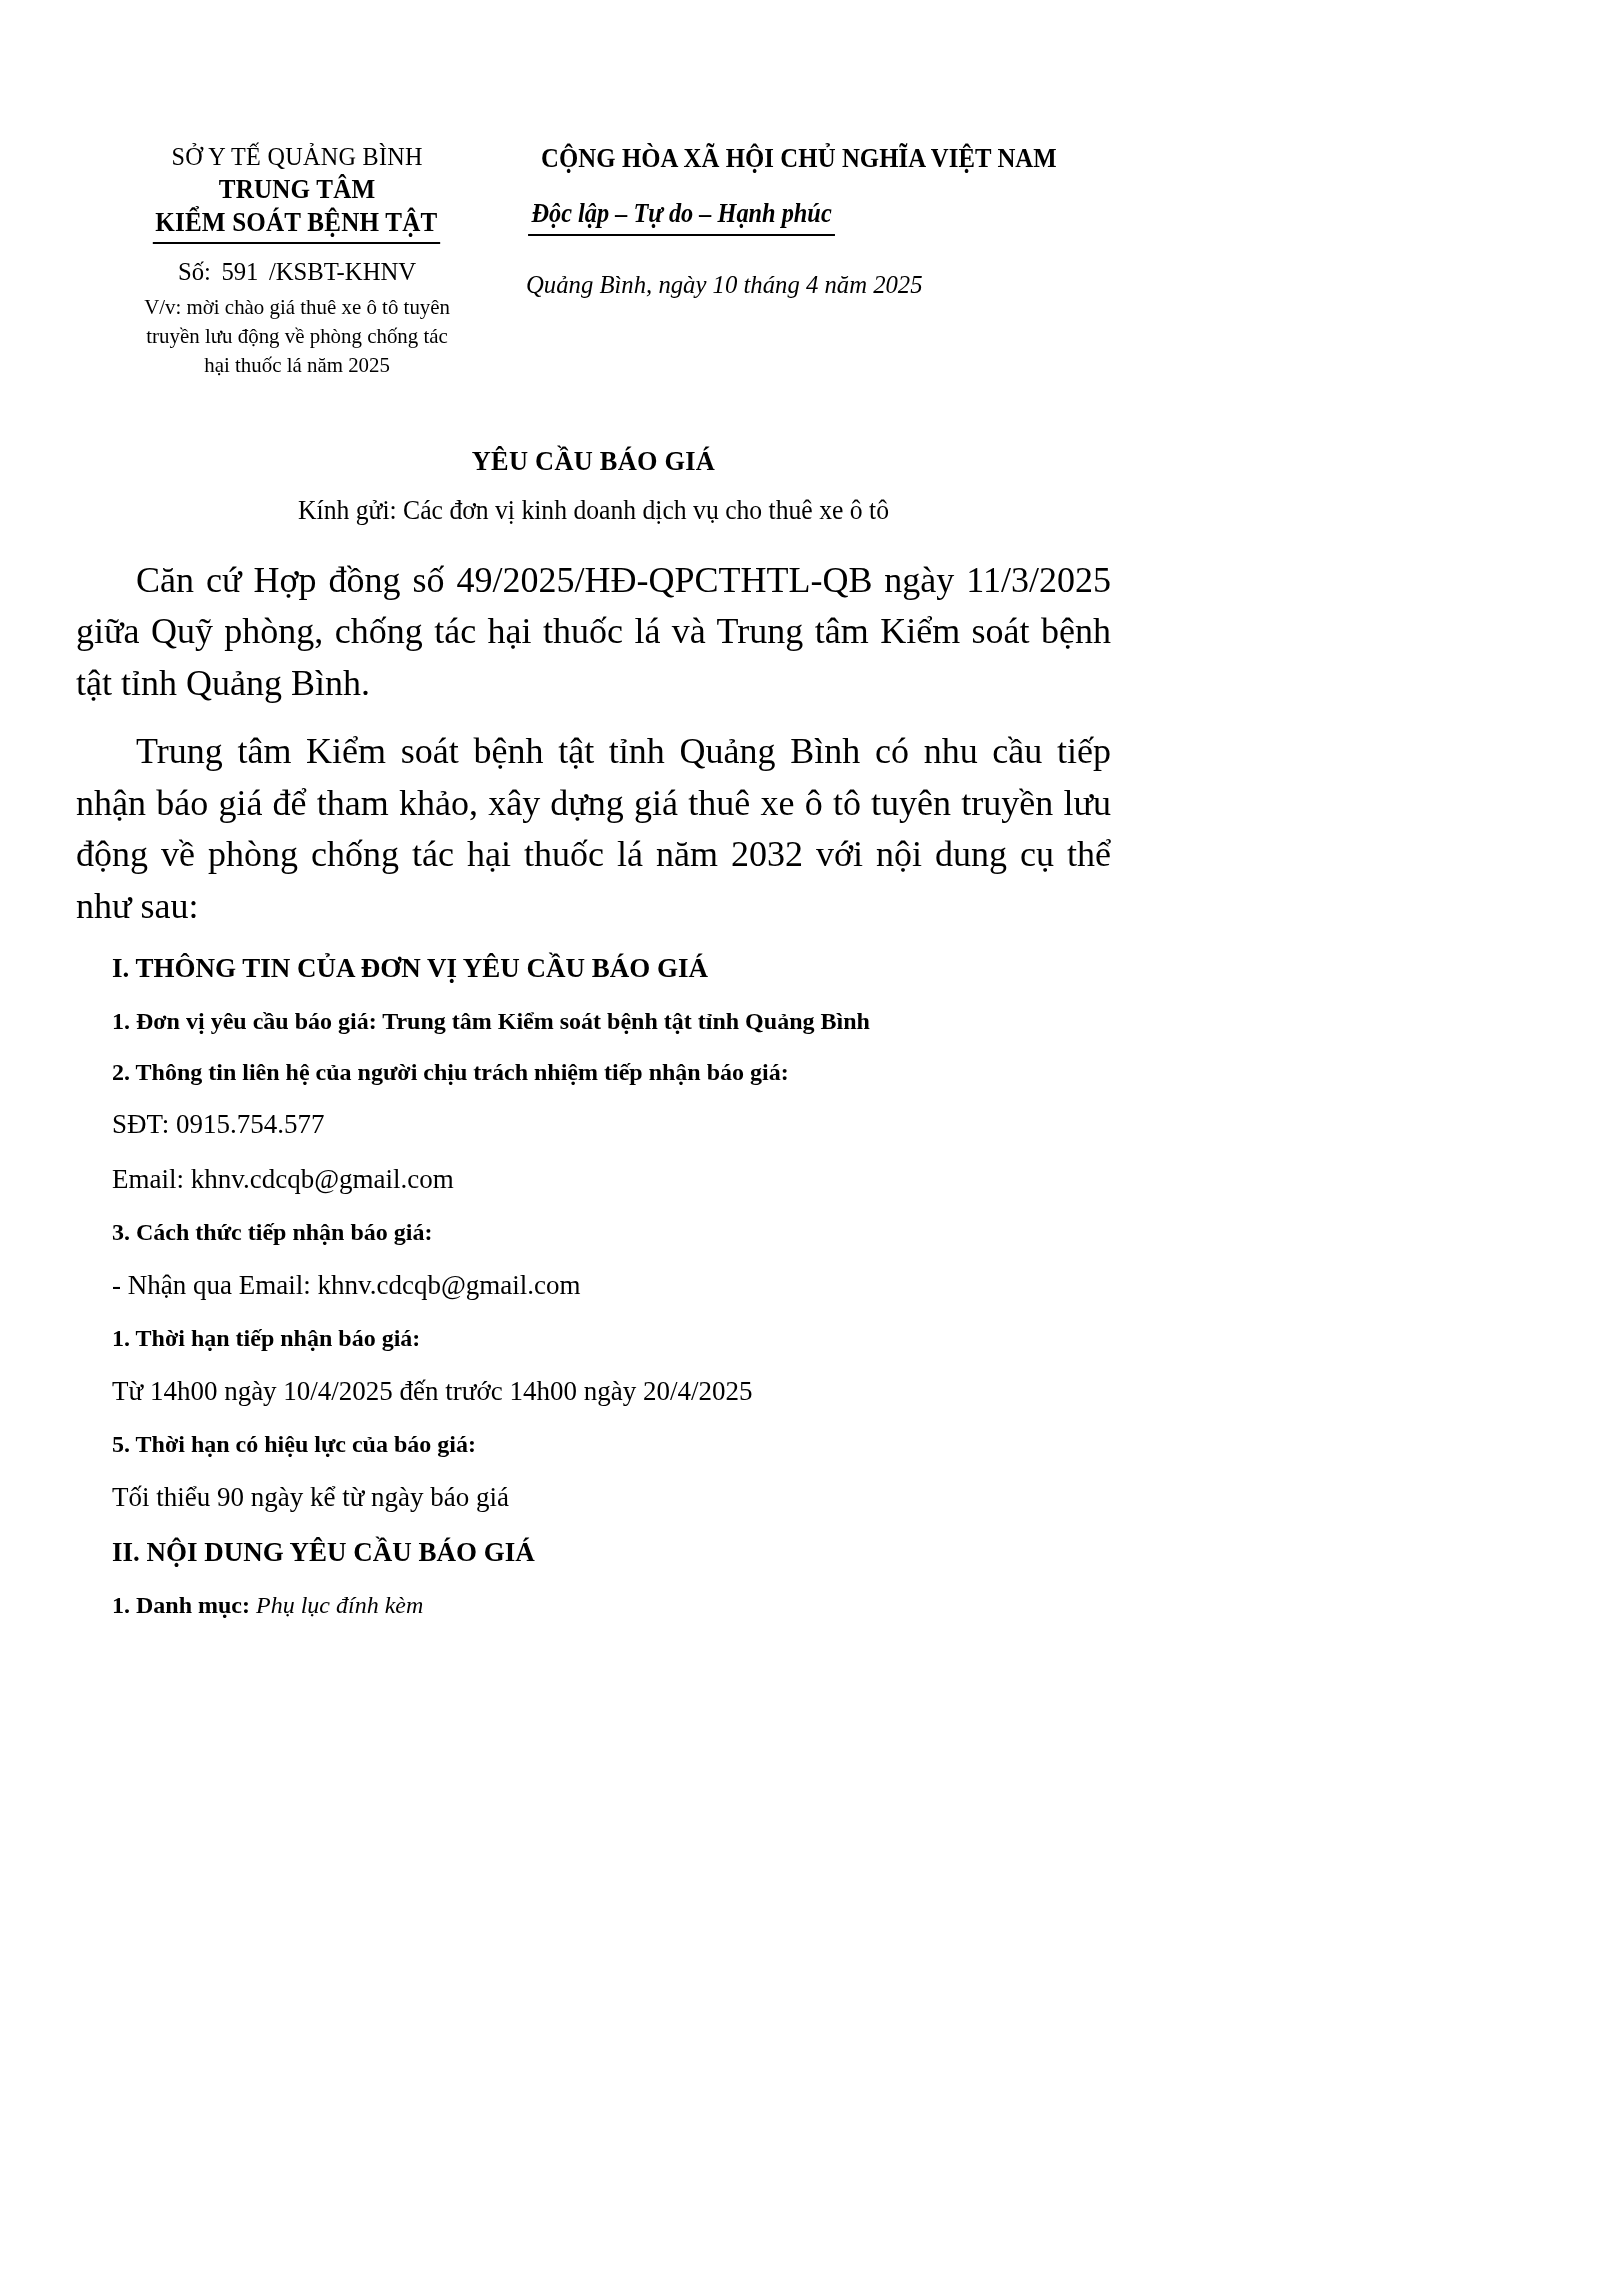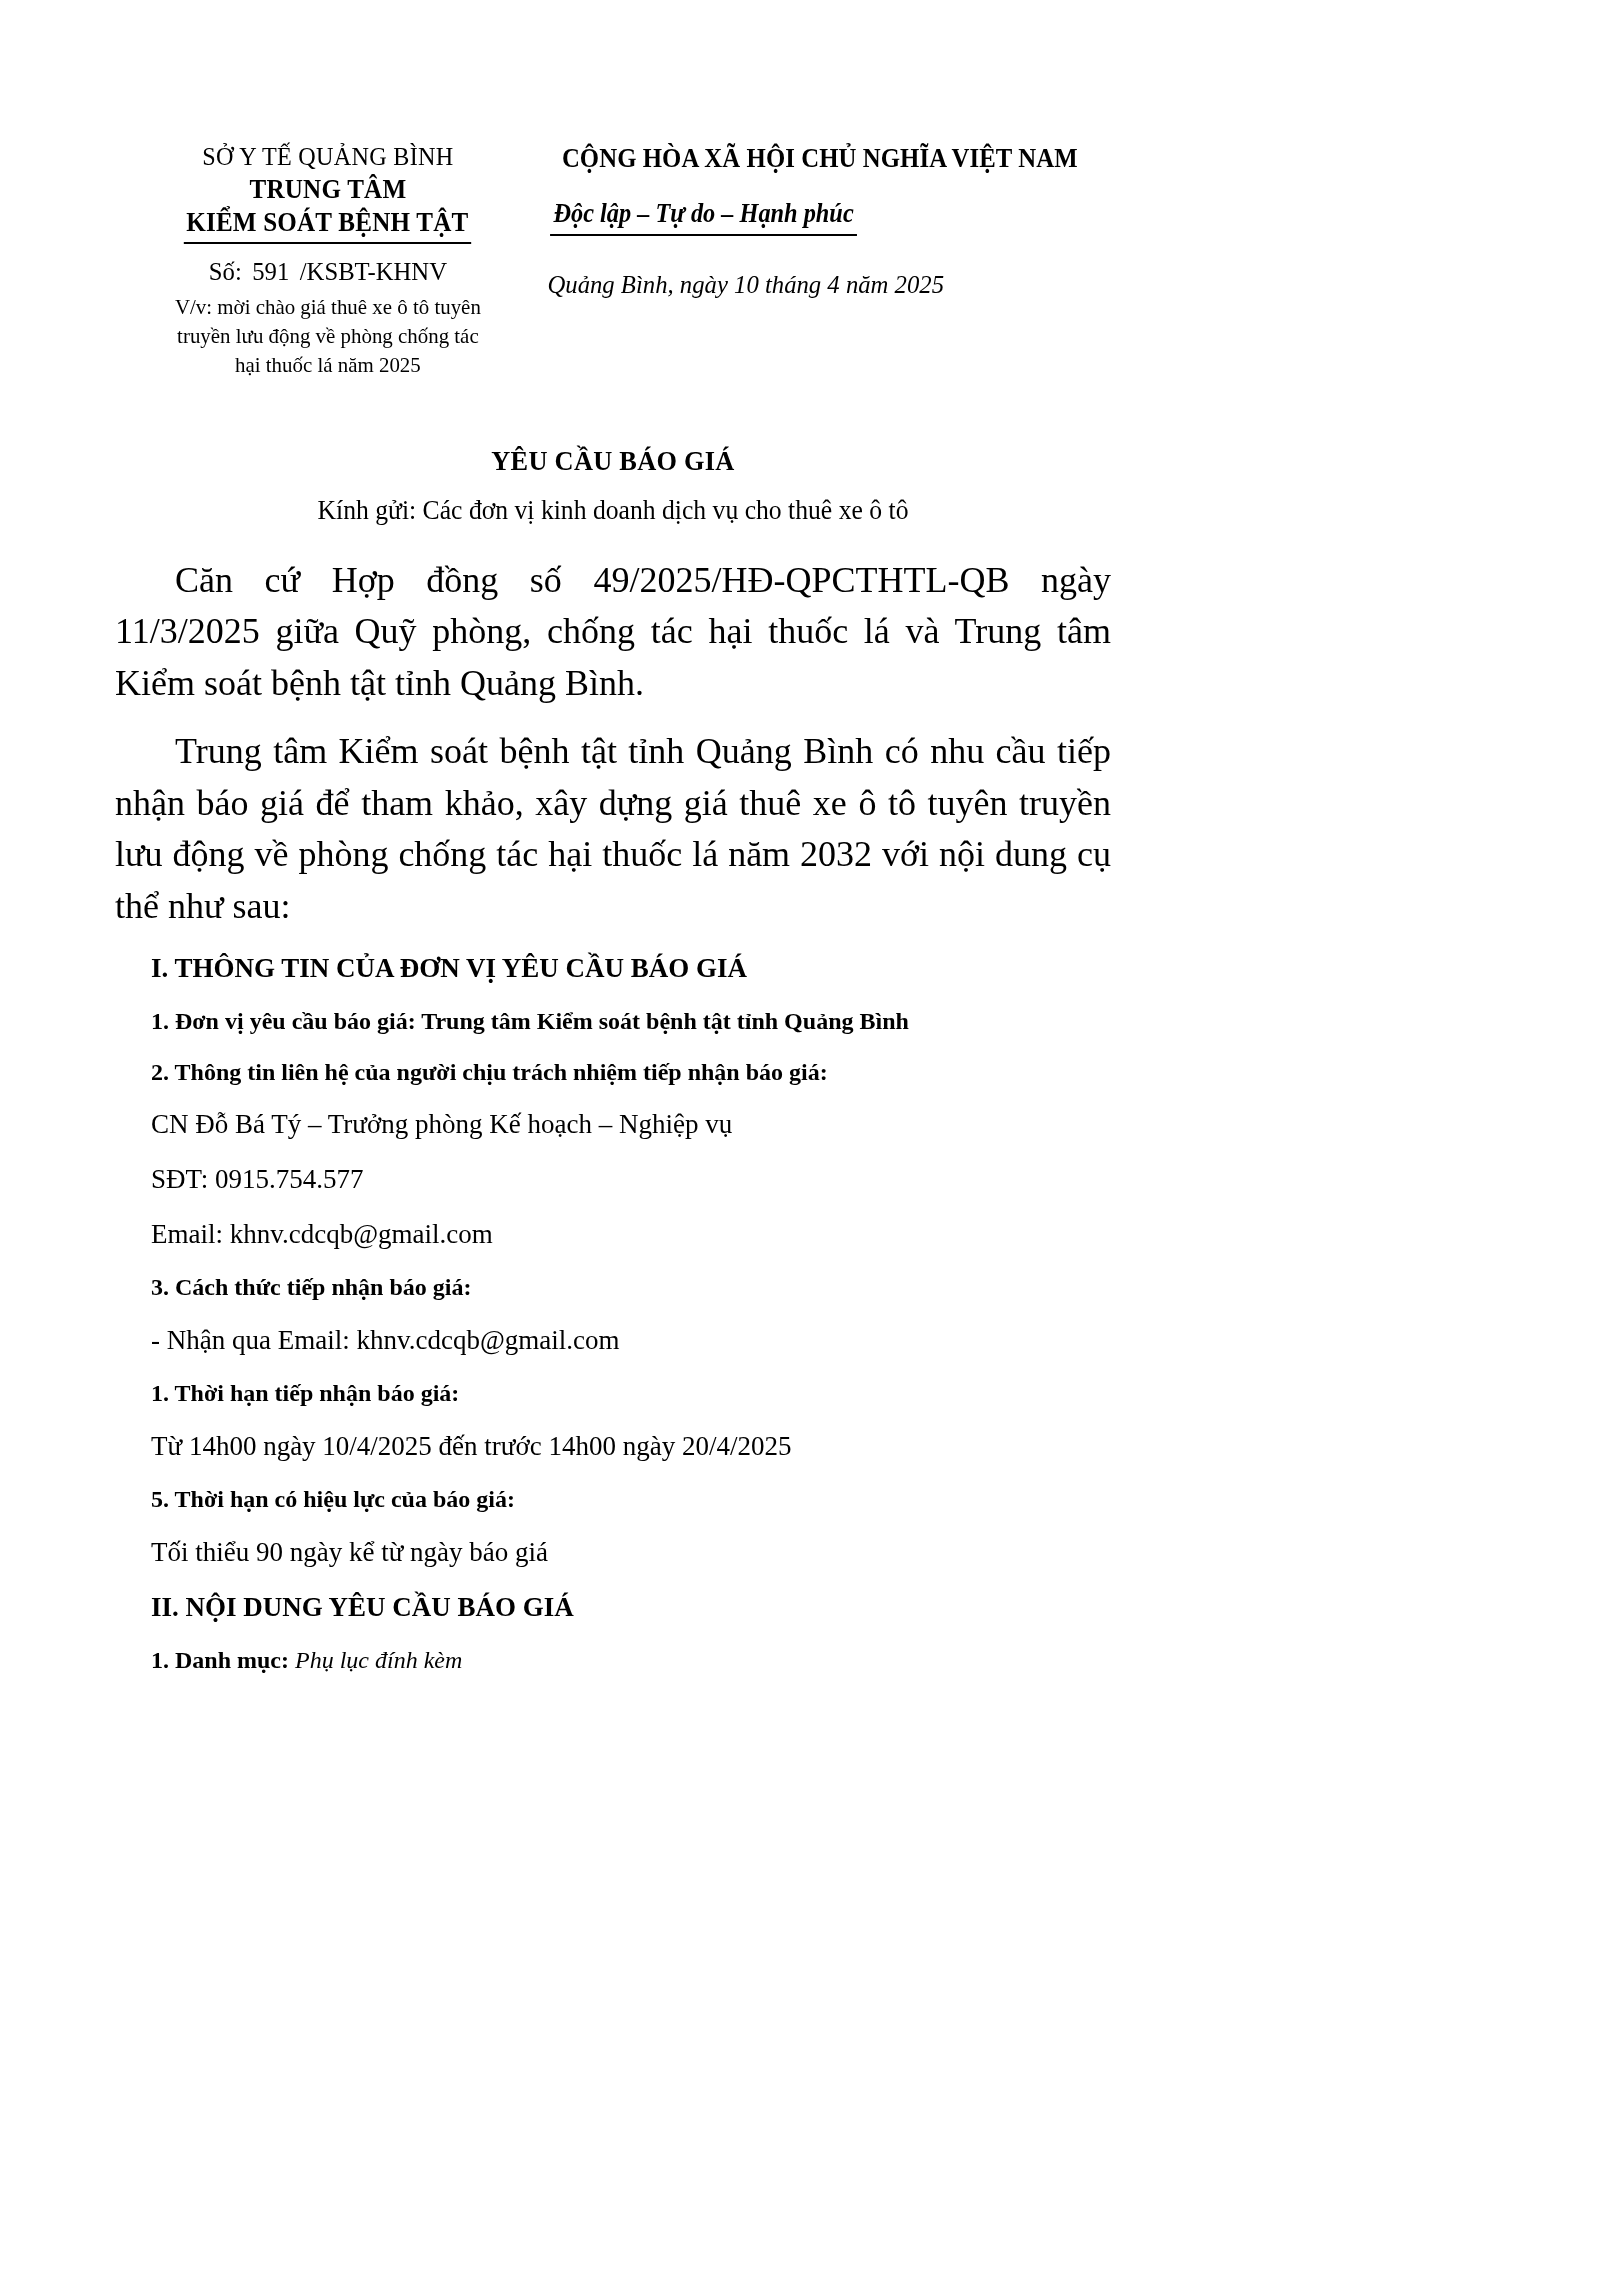--- a/index.html
+++ b/index.html
@@ -11,21 +11,21 @@
   body {
     font-family: "Liberation Serif", "DejaVu Serif", serif;
     color: #000000;
   }
   .page {
     position: relative;
     width: 1289px;
     height: 2295px;
     background: #ffffff;
     box-sizing: border-box;
-    padding: 141px 178px 0 115px;
+    padding: 141px 178px 0 76px;
     overflow: hidden;
   }
 
   
   .doc-header {
     display: flex;
     align-items: flex-start;
     width: 100%;
   }
   .hdr-left {
@@ -203,21 +203,20 @@
     <p class="para">Căn cứ Hợp đồng số 49/2025/HĐ-QPCTHTL-QB ngày 11/3/2025 giữa Quỹ phòng, chống tác hại thuốc lá và Trung tâm Kiểm soát bệnh tật tỉnh Quảng Bình.</p>
 
     <p class="para">Trung tâm Kiểm soát bệnh tật tỉnh Quảng Bình có nhu cầu tiếp nhận báo giá để tham khảo, xây dựng giá thuê xe ô tô tuyên truyền lưu động về phòng chống tác hại thuốc lá năm 2032 với nội dung cụ thể như sau:</p>
 
     <h2 class="sec">I. THÔNG TIN CỦA ĐƠN VỊ YÊU CẦU BÁO GIÁ</h2>
 
     <p class="item-b">1. Đơn vị yêu cầu báo giá: Trung tâm Kiểm soát bệnh tật tỉnh Quảng Bình</p>
 
     <p class="item-b">2. Thông tin liên hệ của người chịu trách nhiệm tiếp nhận báo giá:</p>
 
-    <p class="plain">CN Đỗ Bá Tý – Trưởng phòng Kế hoạch – Nghiệp vụ</p>
 
     <p class="plain">SĐT: 0915.754.577</p>
 
     <p class="plain">Email: khnv.cdcqb@gmail.com</p>
 
     <p class="item-b">3. Cách thức tiếp nhận báo giá:</p>
 
 
     <p class="plain">- Nhận qua Email: khnv.cdcqb@gmail.com</p>
 

